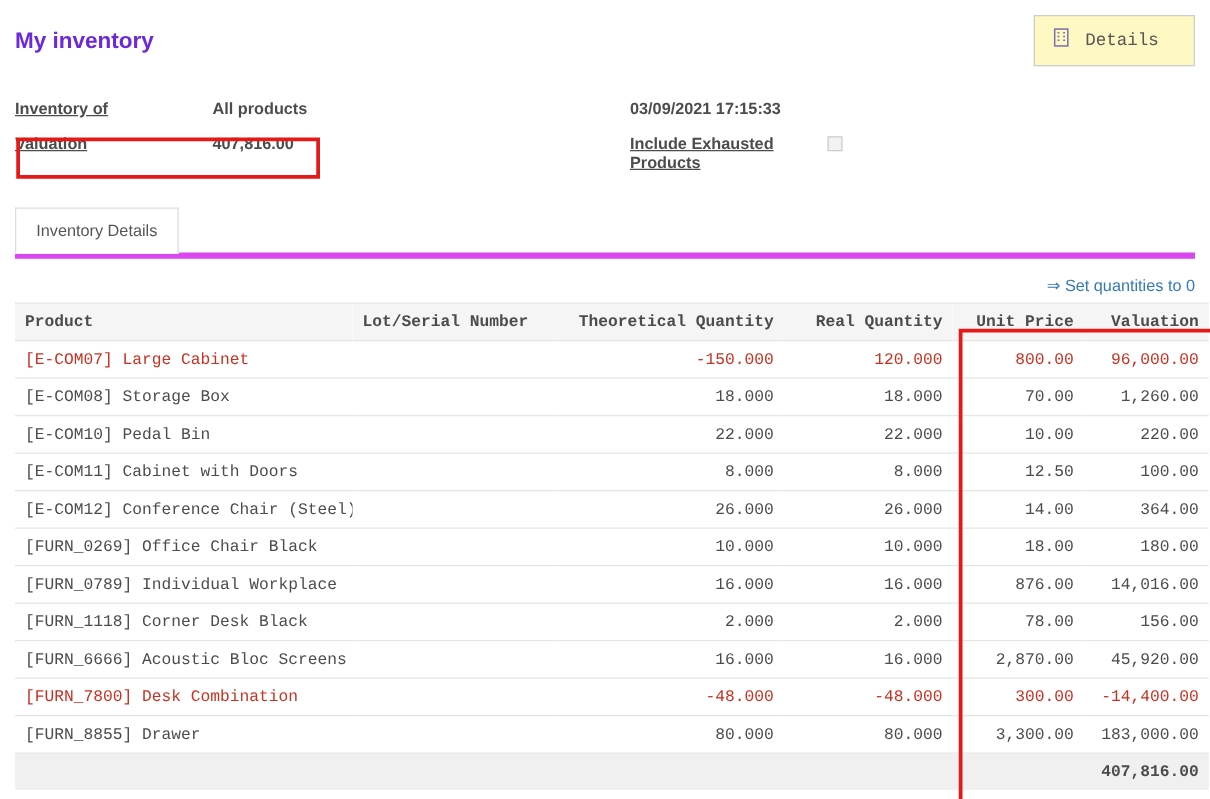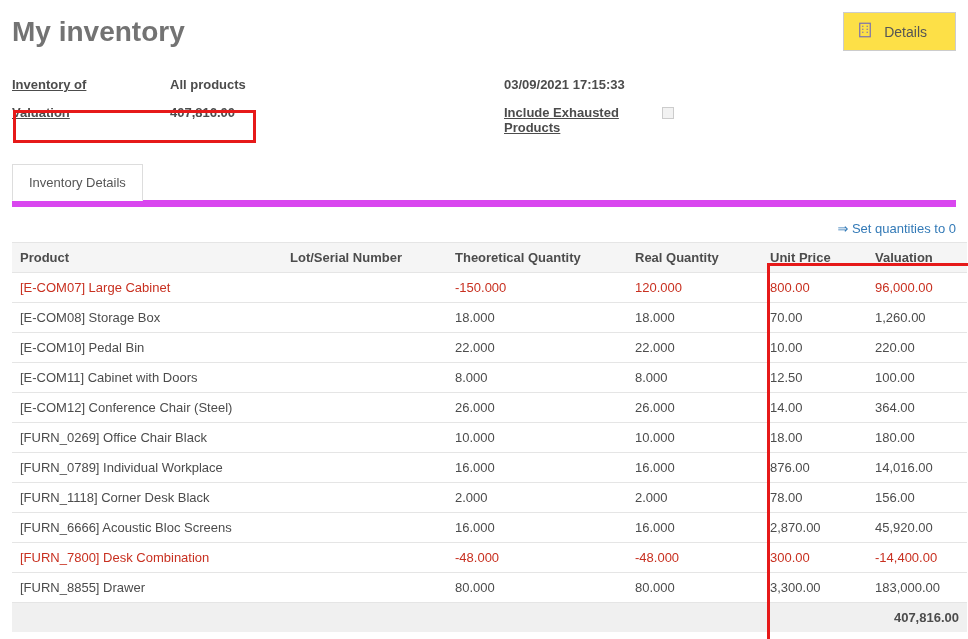--- a/index.html
+++ b/index.html
@@ -12,35 +12,36 @@
     background: #fff;
     width: 968px;
   }
   .header-row {
     display: flex;
     align-items: center;
     justify-content: space-between;
     margin-bottom: 24px;
   }
   h1 {
-    font-size: 28px;
+    font-size: 18px;
     font-weight: bold;
     margin: 0;
-    color: #737373;
+    color: #6d28d9;
   }
   .details-btn {
     display: flex;
     align-items: center;
     gap: 10px;
     border: 1px solid #ccc;
     padding: 8px 28px 8px 12px;
-    background: #fde047;
+    background: #fef9c3;
     cursor: pointer;
     font-size: 14px;
     color: #555;
+    font-family: Liberation Mono, monospace;
   }
   .details-btn svg { width: 18px; height: 18px; }
   .form-grid {
     display: flex;
     gap: 40px;
     margin-bottom: 28px;
   }
   .form-col { flex: 1; }
   .form-row {
     display: flex;
@@ -69,21 +70,21 @@
   .hl1 { left: 1px; top: 98px; width: 243px; height: 33px; }
   .hl2 { left: 755px; top: 251px; width: 210px; height: 383px; }
   .checkbox-empty {
     width: 12px; height: 12px;
     border: 1px solid #ccc;
     background: #f2f2f2;
     display: inline-block;
     margin-top: 2px;
   }
   .tabs {
-    border-bottom: 7px solid #d946ef;
+    border-bottom: 5px solid #d946ef;
     margin-bottom: 14px;
   }
   .tab {
     display: inline-block;
     padding: 10px 16px;
     border: 1px solid #ddd;
     border-bottom: 1px solid #fff;
     background: #fff;
     position: relative;
     top: 1px;
@@ -96,35 +97,36 @@
   .action-link {
     color: #337ab7;
     text-decoration: none;
     cursor: pointer;
     font-size: 13px;
   }
   table {
     width: 100%;
     border-collapse: collapse;
     table-layout: fixed;
+    font-family: Liberation Mono, monospace;
   }
   th, td {
     padding: 7px 8px;
     border-bottom: 1px solid #e5e5e5;
     text-align: left;
     overflow: hidden;
     white-space: nowrap;
   }
   th {
     background: #f5f5f5;
     font-weight: bold;
     color: #4c4c4c;
     border-top: 1px solid #e5e5e5;
   }
-  th.num, td.num { }
+  th.num, td.num { text-align: right; }
   td.red { color: #c83020; }
   tfoot td {
     background: #f0f0f0;
     font-weight: bold;
     text-align: right;
     border-bottom: none;
   }
   col.c-product { width: 270px; }
   col.c-lot { width: 165px; }
   col.c-theo { width: 180px; }

